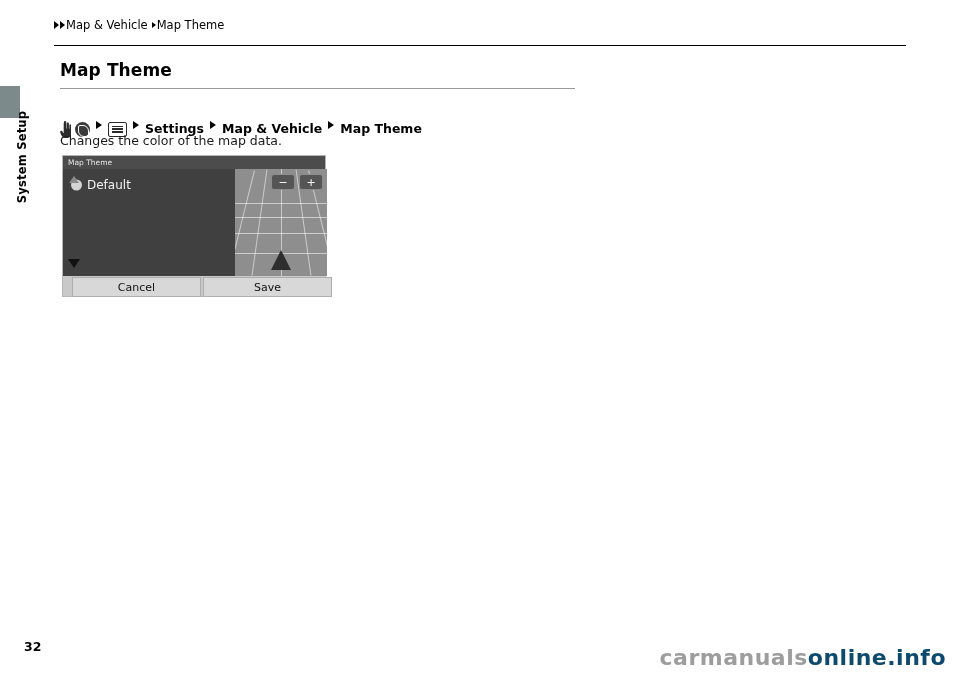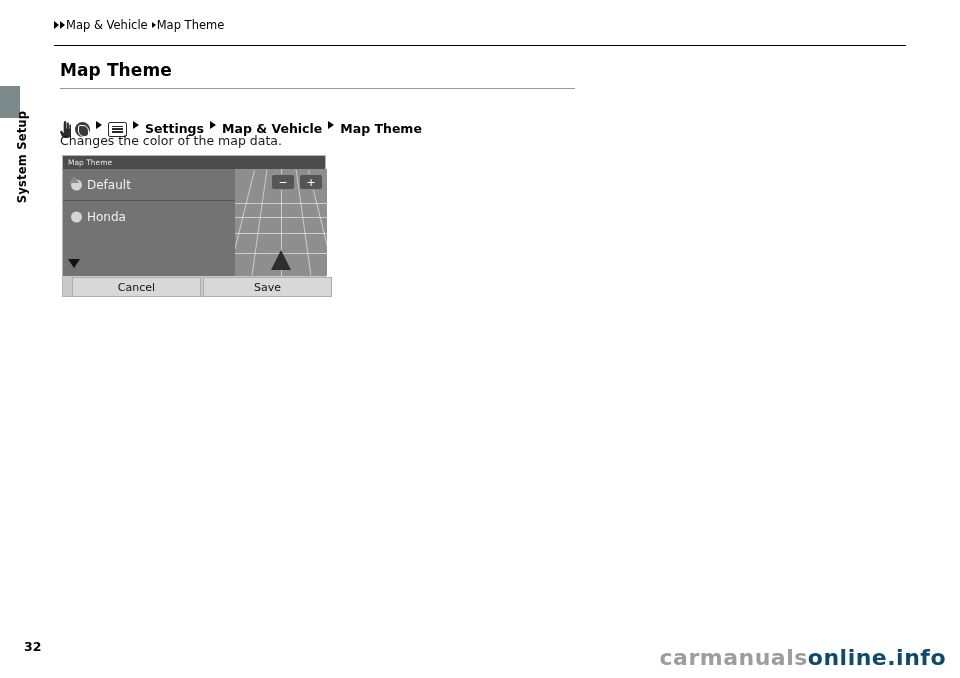--- a/index.html
+++ b/index.html
@@ -202,21 +202,21 @@
     padding-left: 5px;
     box-sizing: border-box;
     line-height: 13px;
   }
   .fig-list {
     position: absolute;
     left: 0;
     top: 13px;
     width: 172px;
     height: 107px;
-    background: #737373;
+    background: #404040;
   }
   .fig-opt {
     position: relative;
     height: 32px;
     border-bottom: 1px solid #565656;
     display: flex;
     align-items: center;
     padding-left: 24px;
     color: #f0f0f0;
     font-size: 12px;
@@ -401,24 +401,20 @@
 
 
   <div class="figure">
     <div class="fig-titlebar">Map Theme</div>
 
     <div class="fig-list">
       <div class="fig-opt">
         <span class="fig-radio"></span>
         <span>Default</span>
       </div>
-      <div class="fig-opt">
-        <span class="fig-radio"></span>
-        <span>Honda</span>
-      </div>
     </div>
 
     <div class="fig-scroll">
       <span class="sc-up"></span>
       <span class="sc-down"></span>
     </div>
 
     <div class="fig-map">
       <div class="map-grid">
         <div class="map-line map-h" style="top:34px"></div>

